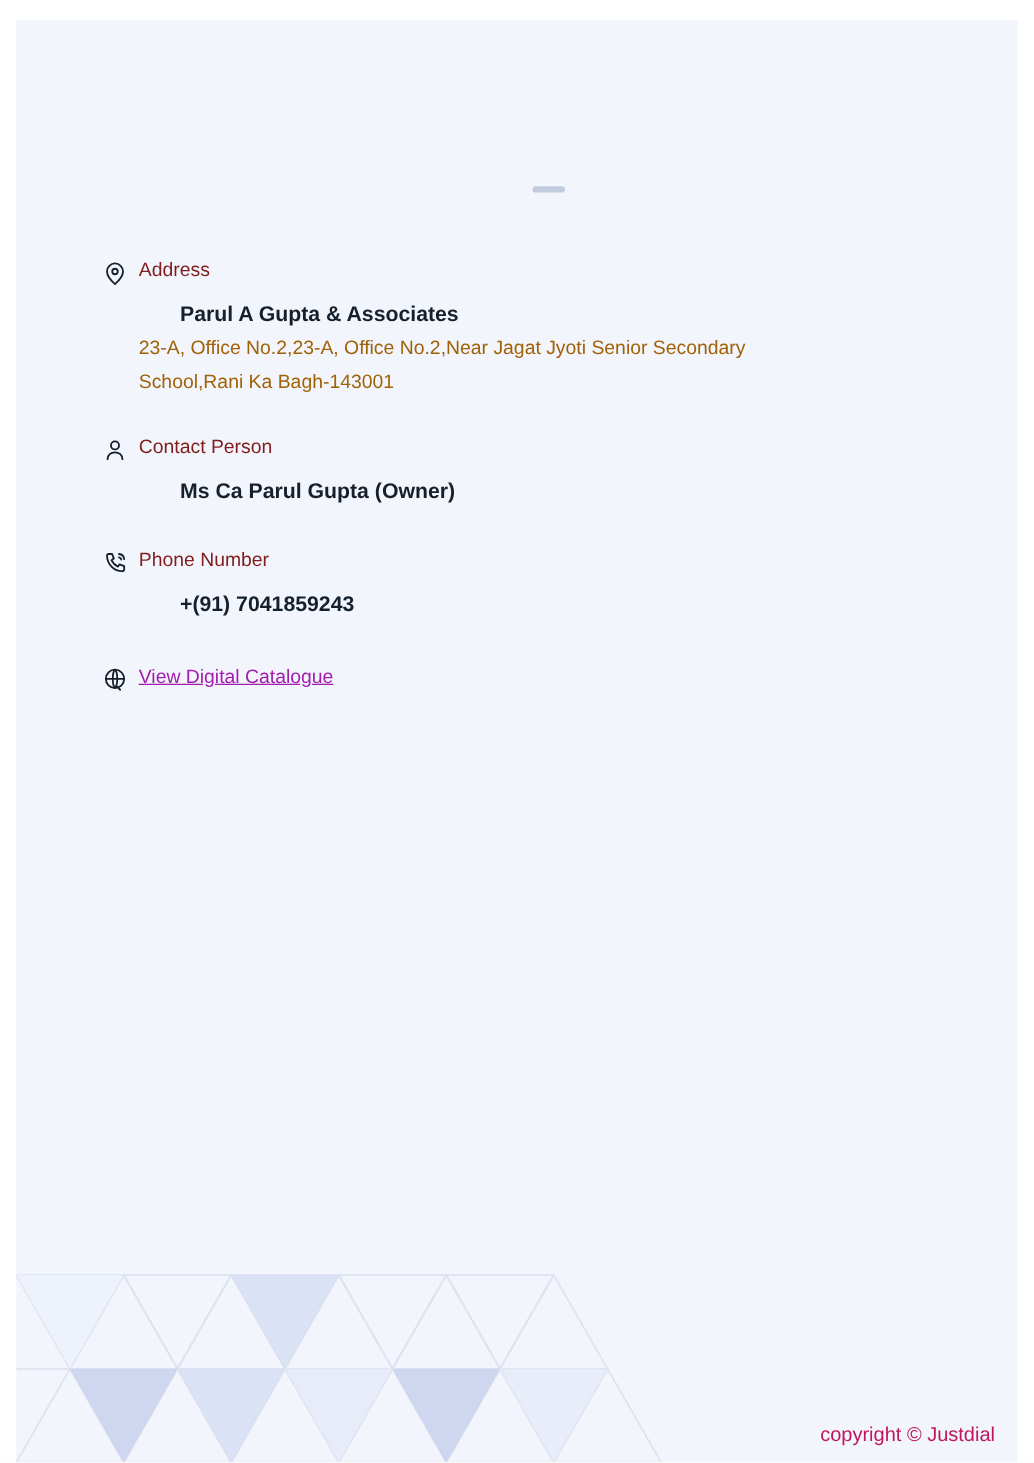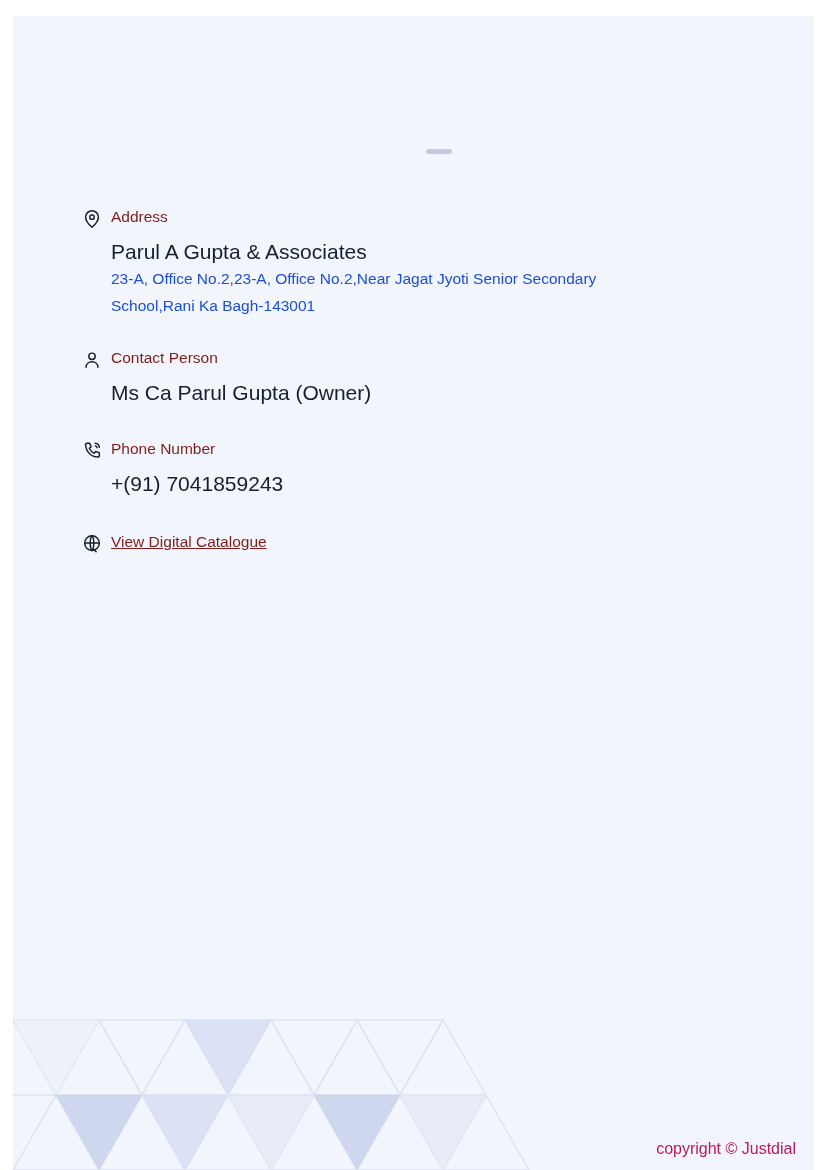--- a/index.html
+++ b/index.html
@@ -73,36 +73,37 @@
     height: 22px;
     color: #16202c;
   }
   .row .icon svg { display: block; width: 22px; height: 22px; }
   .label {
     font-size: 15.5px;
     color: #7f1d1d;
     line-height: 22px;
   }
   .value-strong {
-    font-size: 21px;
-    font-weight: normal;
+    font-size: 17px;
+    font-weight: bold;
     color: #16202c;
     line-height: 27px;
     margin-top: 10px;
+    margin-left: 33px;
   }
   .value-text {
     font-size: 15.5px;
-    color: #1d4ed8;
+    color: #a16207;
     line-height: 27px;
     max-width: 500px;
   }
   .row-address .value-text { margin-top: 0; }
   .link {
     font-size: 15.5px;
-    color: #7f1d1d;
+    color: #a21caf;
     text-decoration: underline;
     cursor: pointer;
     line-height: 22px;
     display: inline-block;
   }
   .row-contact { margin-bottom: 32px; }
   .row-phone { margin-bottom: 34px; }
   .copyright {
     position: absolute;
     right: 18px;

